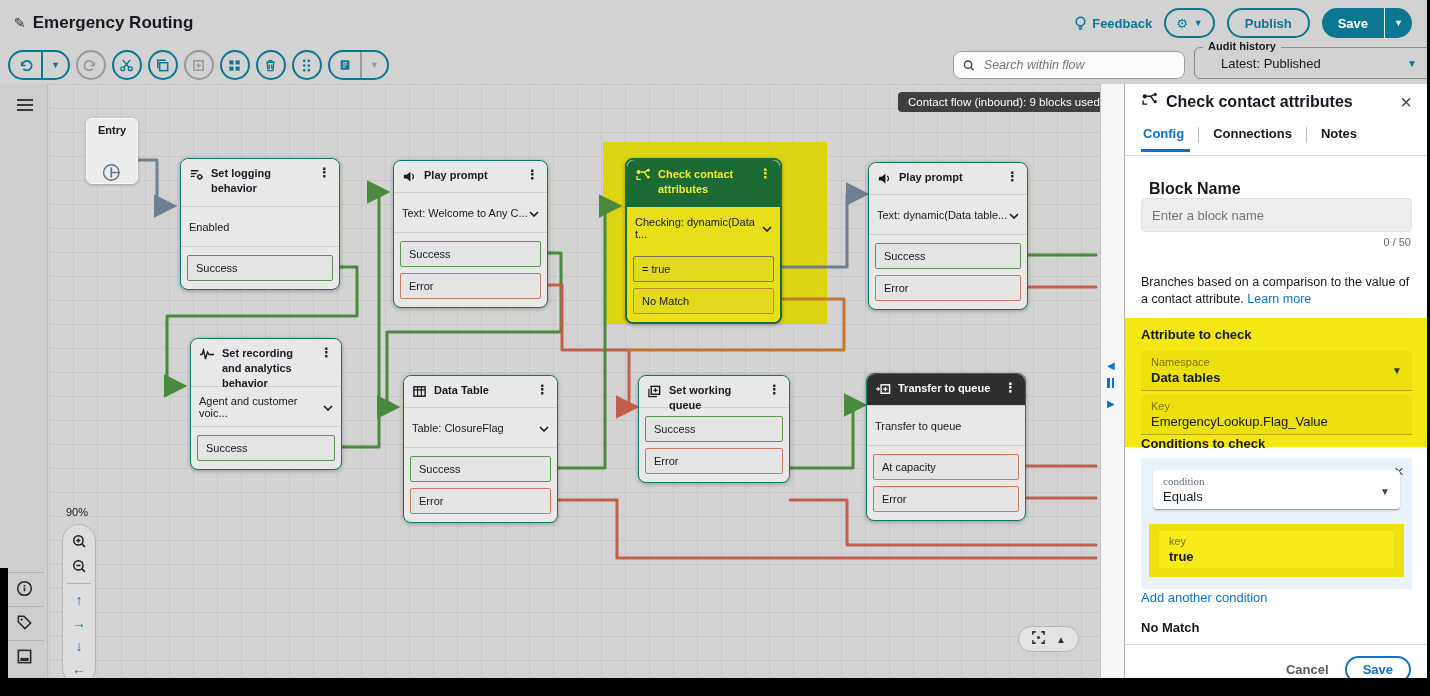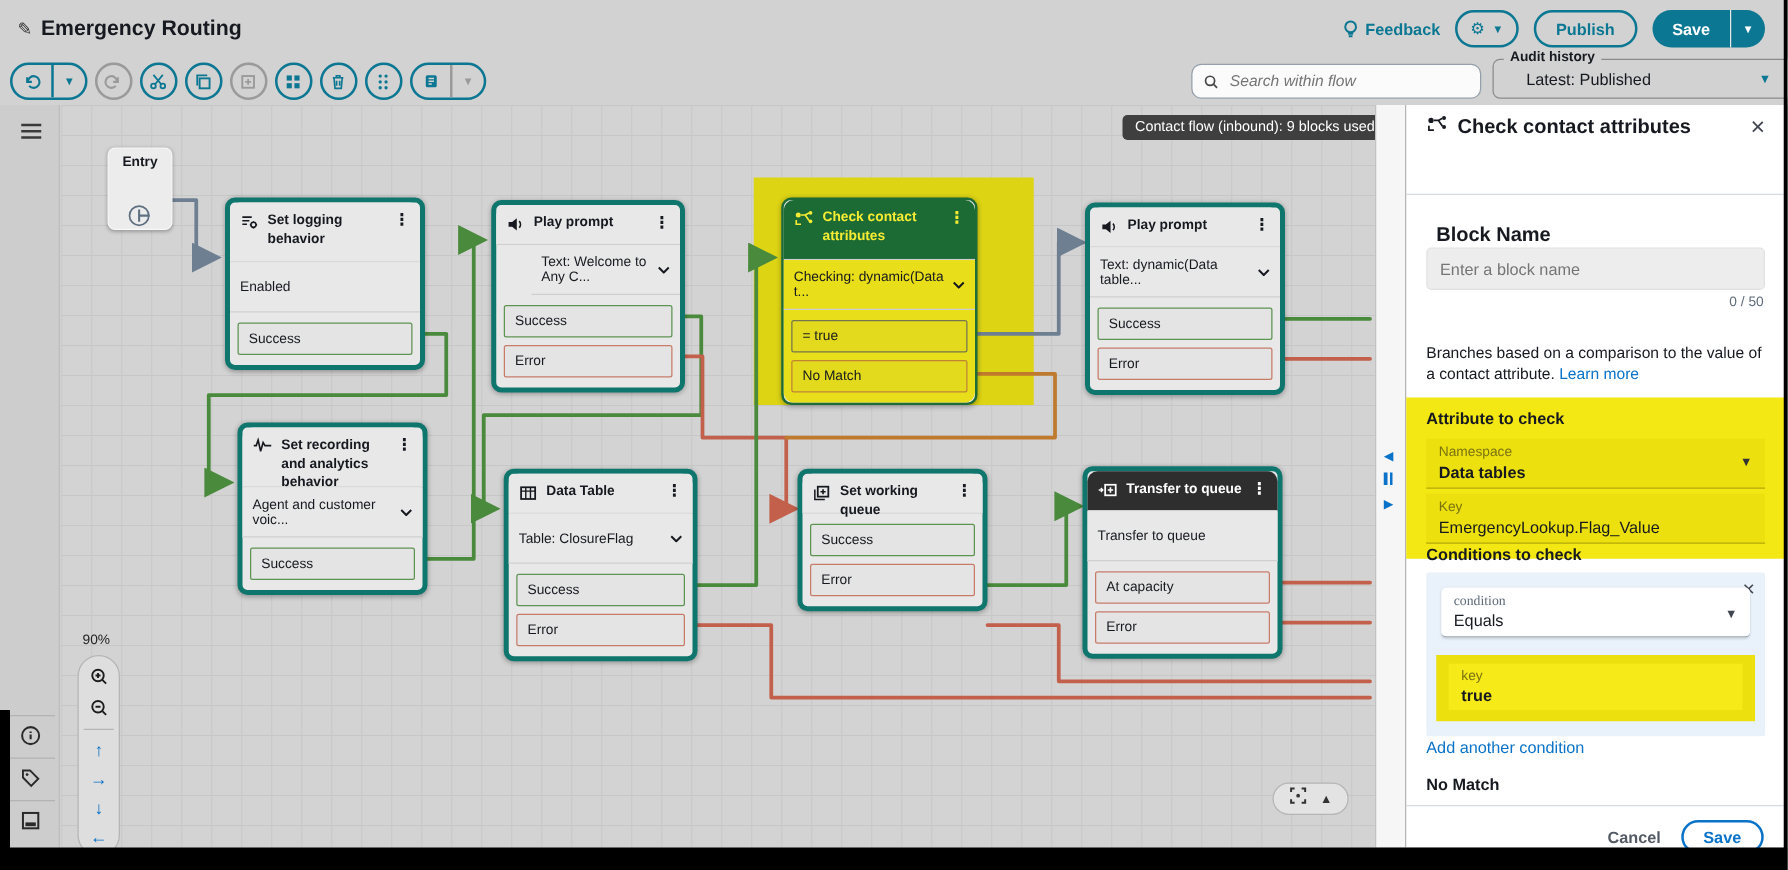--- a/index.html
+++ b/index.html
@@ -49,21 +49,21 @@
   .flow-badge{position:absolute;background:#3f3f3f;color:#fff;font-size:11.5px;border-radius:4px;padding:4px 10px;white-space:nowrap;}
   .hl-rect{position:absolute;background:#ddd414;}
   .zoom-label{position:absolute;font-size:11px;color:#222;}
   .zoom-pad{position:absolute;width:34px;border:1px solid #b5b5b5;border-radius:17px;background:#dedede;display:flex;flex-direction:column;align-items:center;padding:8px 0;gap:9px;}
   .zoom-pad .sep{width:24px;height:1px;background:#b5b5b5;}
   .zp-ico{width:16px;height:16px;display:flex;align-items:center;justify-content:center;cursor:pointer;color:#1c1c1c;}
   .zp-arrow{color:#0a72c8;font-size:14px;line-height:14px;cursor:pointer;}
   .fit-pill{position:absolute;height:26px;border:1px solid #b5b5b5;border-radius:13px;background:#e3e3e3;display:flex;align-items:center;gap:10px;padding:0 12px;}
   .fit-pill .tri{color:#333;font-size:10px;cursor:pointer;}
   
-  .block{position:absolute;background:#e8e8e8;border:4px solid #0f766e;border-radius:8px;box-shadow:0 1px 4px rgba(0,0,0,.3);}
+  .block{position:absolute;background:#e8e8e8;border:1px solid #0f766e;border-radius:8px;box-shadow:0 1px 4px rgba(0,0,0,.3);}
   .block.sel{border:2px solid #1d6b36;}
   .blk-head{display:flex;align-items:flex-start;gap:7px;padding:7px 8px;border-bottom:1px solid #cfcfcf;border-radius:8px 8px 0 0;}
   .blk-head .ttl{flex:1;font-size:11px;font-weight:bold;color:#16191f;line-height:15px;}
   .blk-head .kebab{font-size:13px;font-weight:bold;color:#16191f;cursor:pointer;line-height:14px;}
   .blk-head .bico{margin-top:1px;color:#16191f;}
   .blk-body{display:flex;align-items:center;justify-content:space-between;padding:0 8px;height:40px;font-size:11px;color:#16191f;border-bottom:1px solid #cfcfcf;}
   .blk-branches{padding:8px 6px;}
   .branch{border:1.5px solid;border-radius:2px;background:#e4e4e4;font-size:11px;color:#16191f;padding:0 8px;height:26px;display:flex;align-items:center;margin-top:6px;cursor:pointer;}
   .branch:first-child{margin-top:0;}
   .entry-card{position:absolute;background:#ececec;border:1px solid #f8f8f8;border-radius:6px;box-shadow:0 1px 3px rgba(0,0,0,.25);display:flex;flex-direction:column;align-items:center;padding-top:5px;gap:26px;}
@@ -312,21 +312,21 @@
       </div>
       <div class="block" style="left: 393px; top: 160px; width: 155px;">
         <div class="blk-head" style="background:#e8e8e8;height:32px;">
       <span class="bico" style="color:#16191f;"><svg width="15" height="15" viewBox="0 0 16 16">
               <path d="M2 6h3l4-3.2v10.4L5 10H2z" fill="currentColor"></path>
               <path d="M11 5.2c1.6 1.6 1.6 4 0 5.6" stroke="currentColor" fill="none" stroke-width="1.3"></path>
             </svg></span>
       <span class="ttl" style="color:#16191f;">Play prompt</span>
       <span class="kebab" style="color:#16191f;">⋮</span>
         </div>
-        <div class="blk-body" style="background:#e8e8e8;margin-left:28px;">
+        <div class="blk-body" style="background:#e8e8e8;">
       <span>Text: Welcome to Any C...</span>
           <span style="color:#16191f;"><svg width="10" height="6" viewBox="0 0 10 6">
               <path d="M1 1l4 4 4-4" stroke="currentColor" fill="none" stroke-width="1.6"></path>
             </svg></span>
         </div>
         <div class="blk-branches" style="background:transparent;border-radius:0 0 8px 8px;">
           <div class="branch" style="border-color:#5d9452;">Success</div>
           <div class="branch" style="border-color:#c87b69;">Error</div>
         </div>
       </div>
@@ -493,20 +493,27 @@
       <span><svg width="17" height="15" viewBox="0 0 16 14">
             <circle cx="3.6" cy="4" r="2" fill="#16191f"></circle>
             <path d="M2 8v3.4h3.8" fill="none" stroke="#16191f" stroke-width="1.3"></path>
             <path d="M5.8 4h3.4l3-1.6M9.2 4l3 4.4" fill="none" stroke="#16191f" stroke-width="1.3"></path>
             <circle cx="13.4" cy="2.2" r="1.5" fill="#16191f"></circle>
             <circle cx="13.4" cy="9" r="1.5" fill="#16191f"></circle>
           </svg></span>
       <span class="pn-title">Check contact attributes</span>
       <span class="pn-close">×</span>
     </div>
+    <div class="pn-tabs" id="pn-tabs">
+        <span class="pn-tab active">Config</span>
+        <span class="pn-tab-sep"></span>
+        <span class="pn-tab">Connections</span>
+        <span class="pn-tab-sep"></span>
+        <span class="pn-tab">Notes</span>
+      </div>
     <div class="pn-tabline"></div>
 
     <div class="pn-label" style="top:96px;">Block Name</div>
     <input class="pn-input" style="top: 114px;" placeholder="Enter a block name">
     <div class="pn-counter" style="top:152px;">0 / 50</div>
 
     <div class="pn-desc" style="top:190px;">
       <span>Branches based on a comparison to the value of a contact attribute.</span>
       <span class="lnk">Learn more</span>
     </div>

